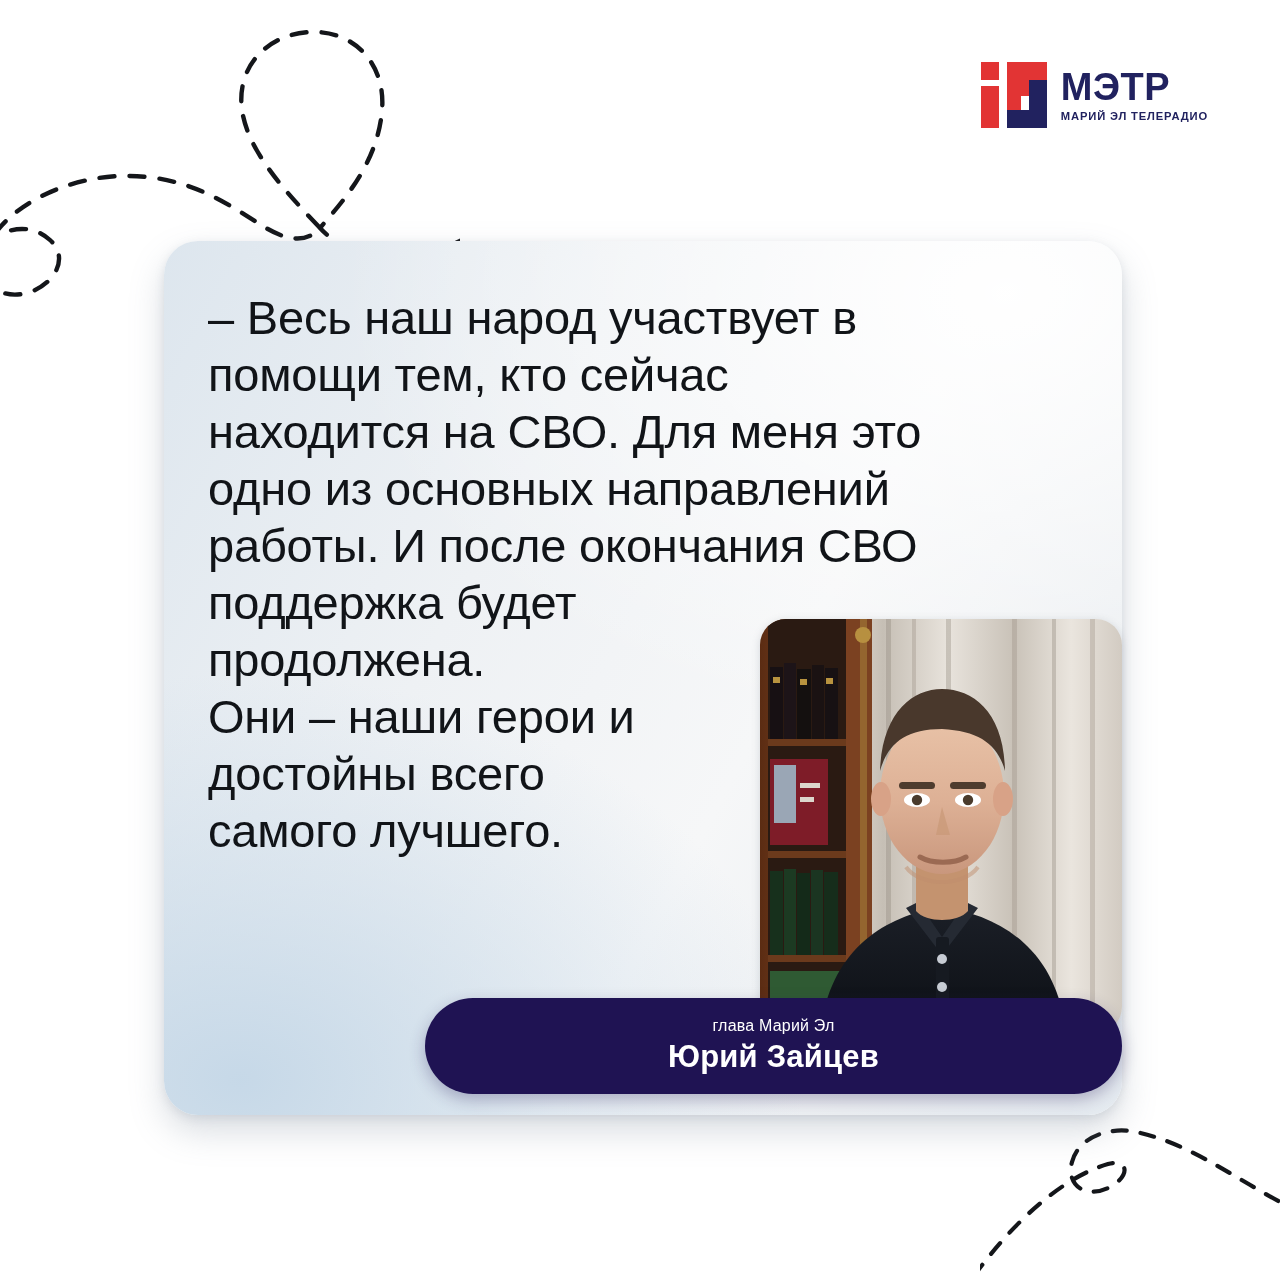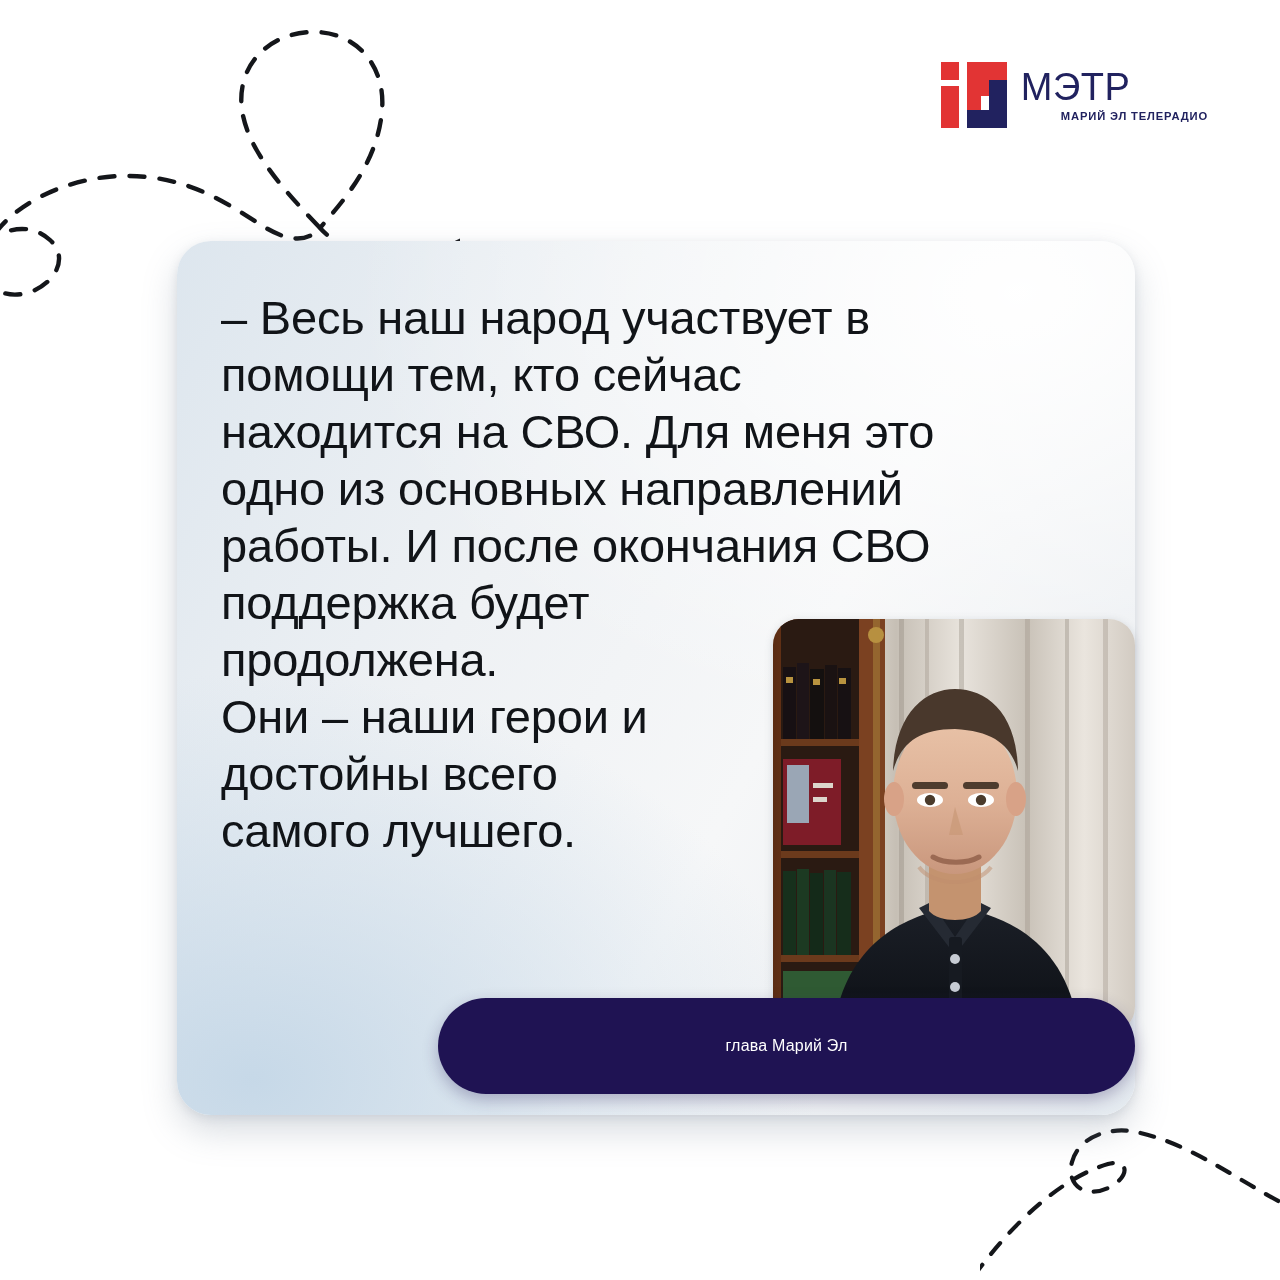--- a/index.html
+++ b/index.html
@@ -29,41 +29,40 @@
     top: 62px;
     right: 72px;
     display: flex;
     align-items: center;
     gap: 14px;
   }
   .logo-mark { width: 66px; height: 66px; display: block; }
   .logo-words { display: flex; flex-direction: column; align-items: flex-start; }
   .logo-title {
     font-family: "Liberation Sans", sans-serif;
-    font-weight: 400;
+    font-weight: 700;
     font-size: 38px;
     letter-spacing: 0.5px;
     color: #21225f;
     line-height: 1;
   }
   .logo-sub {
     font-family: "Liberation Sans", sans-serif;
     font-weight: 700;
     font-size: 11.2px;
     letter-spacing: 0.85px;
     color: #21225f;
     margin-top: 5px;
     line-height: 1;
-    margin-left: 40px;
   }
 
   
   .card {
     position: absolute;
-    left: 177px;
+    left: 164px;
     top: 241px;
     width: 958px;
     height: 874px;
     border-radius: 34px;
     background:
       radial-gradient(120% 90% at 88% 6%, rgba(255,255,255,0.96) 0%, rgba(255,255,255,0.0) 58%),
       radial-gradient(95% 75% at 8% 96%, rgba(196,215,231,0.95) 0%, rgba(196,215,231,0.0) 62%),
       linear-gradient(118deg, #dde6ee 0%, #eef1f4 34%, #f6f7f8 60%, #eceff2 80%, #e4eaf0 100%);
     box-shadow: 0 16px 34px rgba(125,140,155,0.30), 0 3px 10px rgba(125,140,155,0.18);
     overflow: visible;
@@ -280,15 +279,16 @@
       <path d="M182 188 L 176 216 L 190 216 Z" fill="#c99a78" opacity="0.75"></path>
 
       <path d="M160 238 C 172 245, 194 245, 206 238" stroke="#9b6a53" stroke-width="5" fill="none" stroke-linecap="round"></path>
 
       <path d="M146 248 C 160 268, 204 268, 218 248" stroke="#c08e6e" stroke-width="4" fill="none" opacity="0.5"></path>
     </svg>
   </div>
 
   <div class="badge">
     <div class="badge-role">глава Марий Эл</div>
+    <div class="badge-name">Юрий Зайцев</div>
   </div>
 
 </div>
 
 </body></html>

